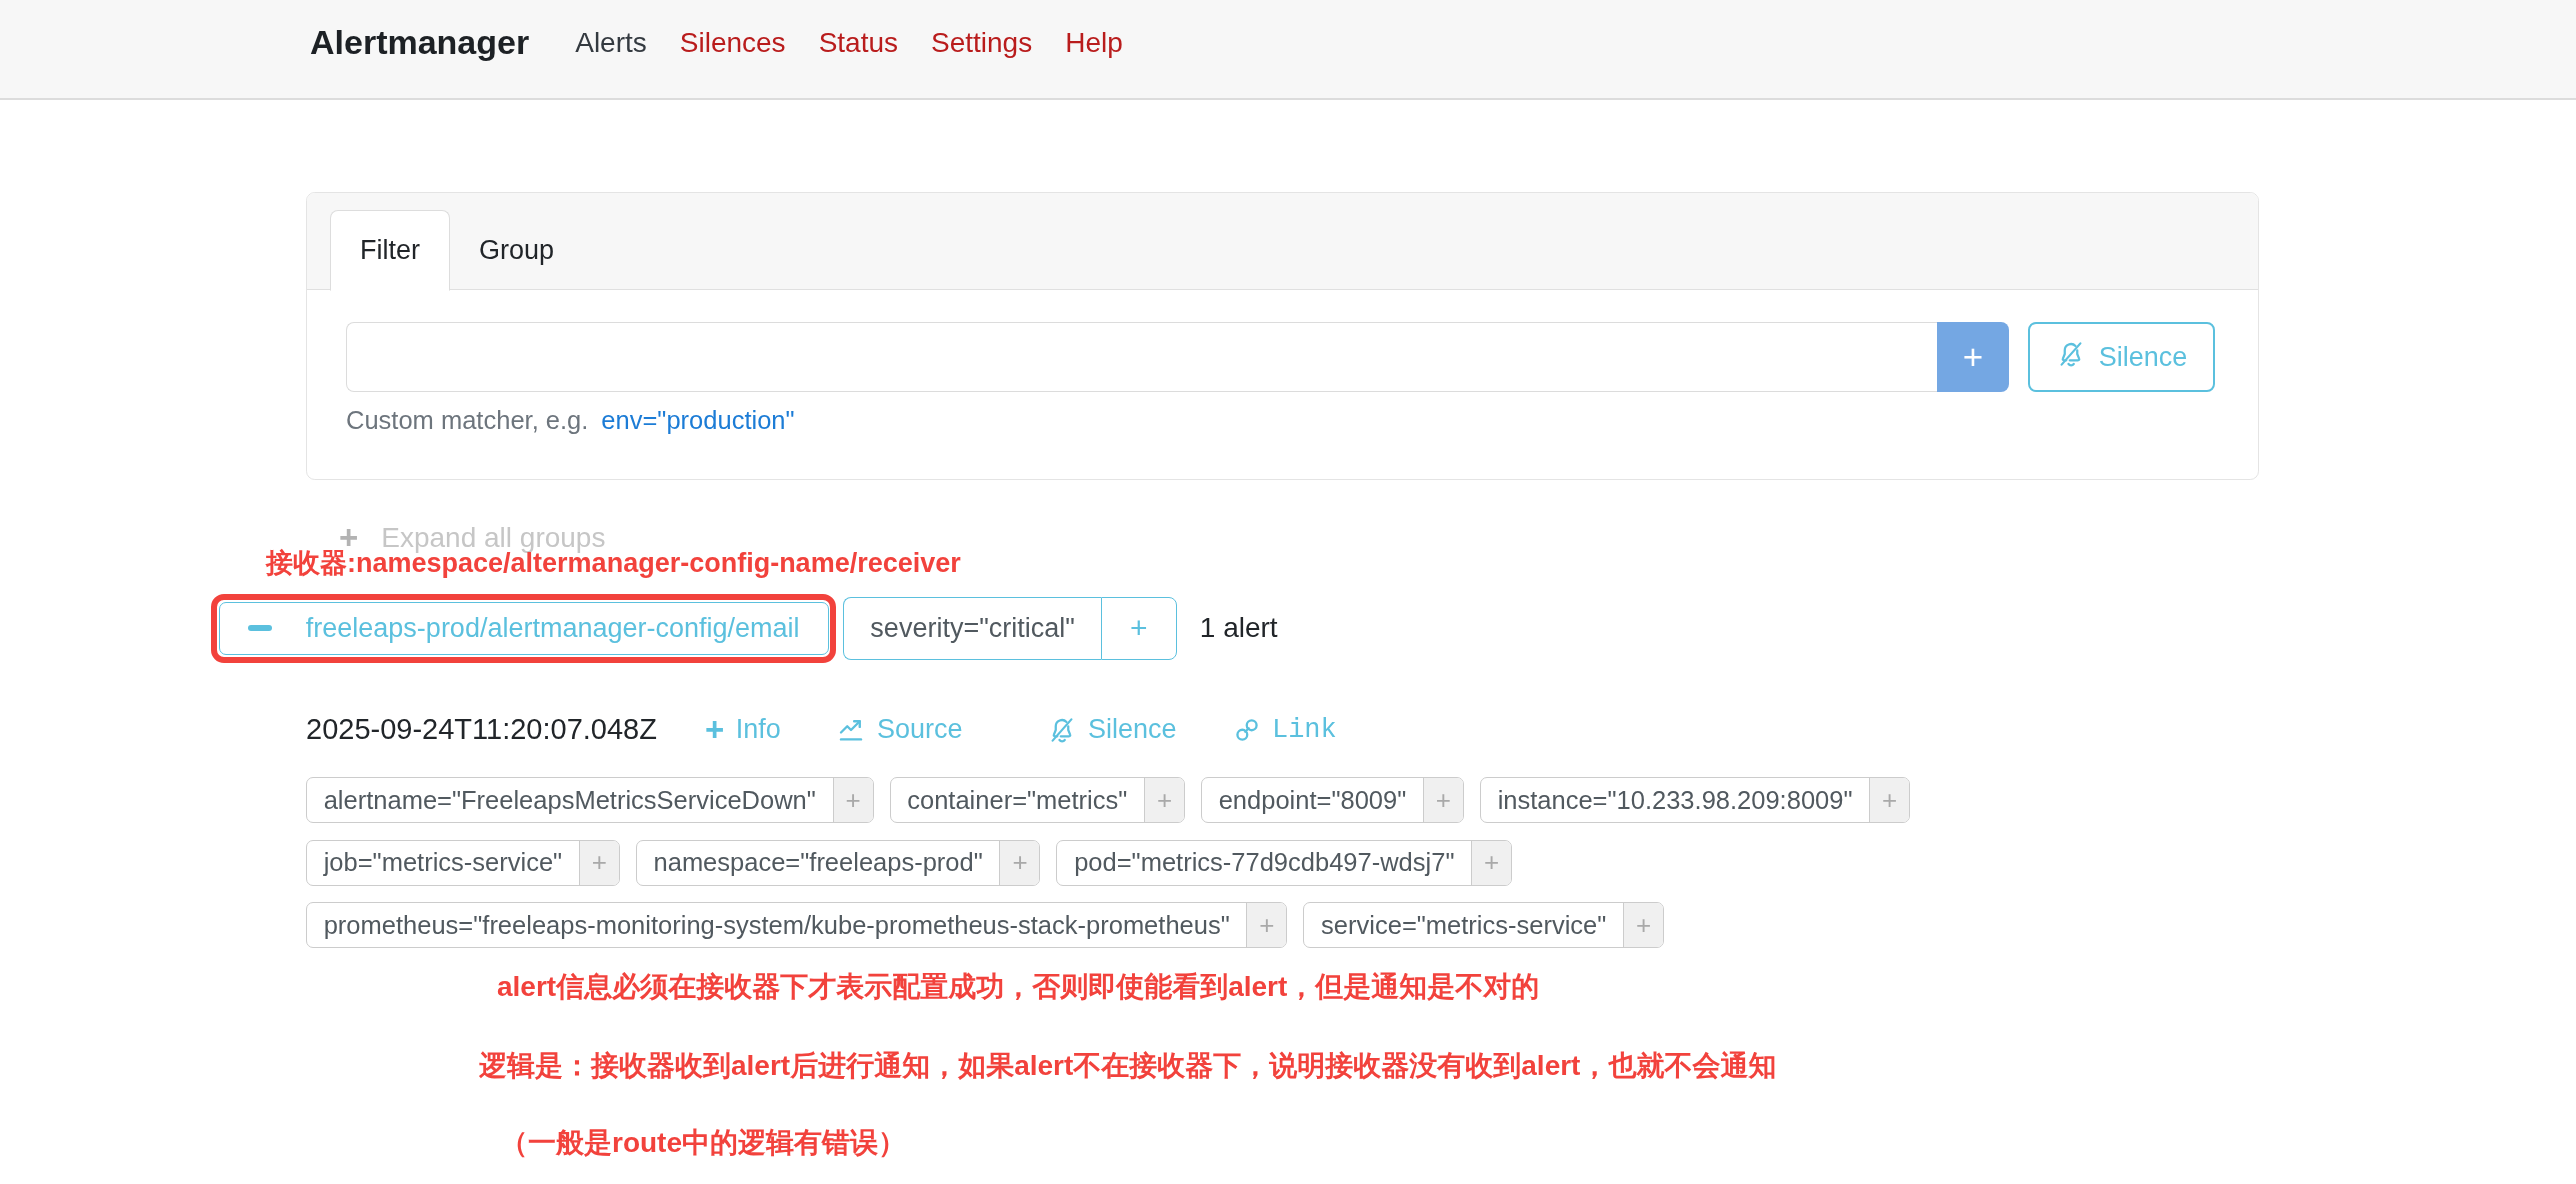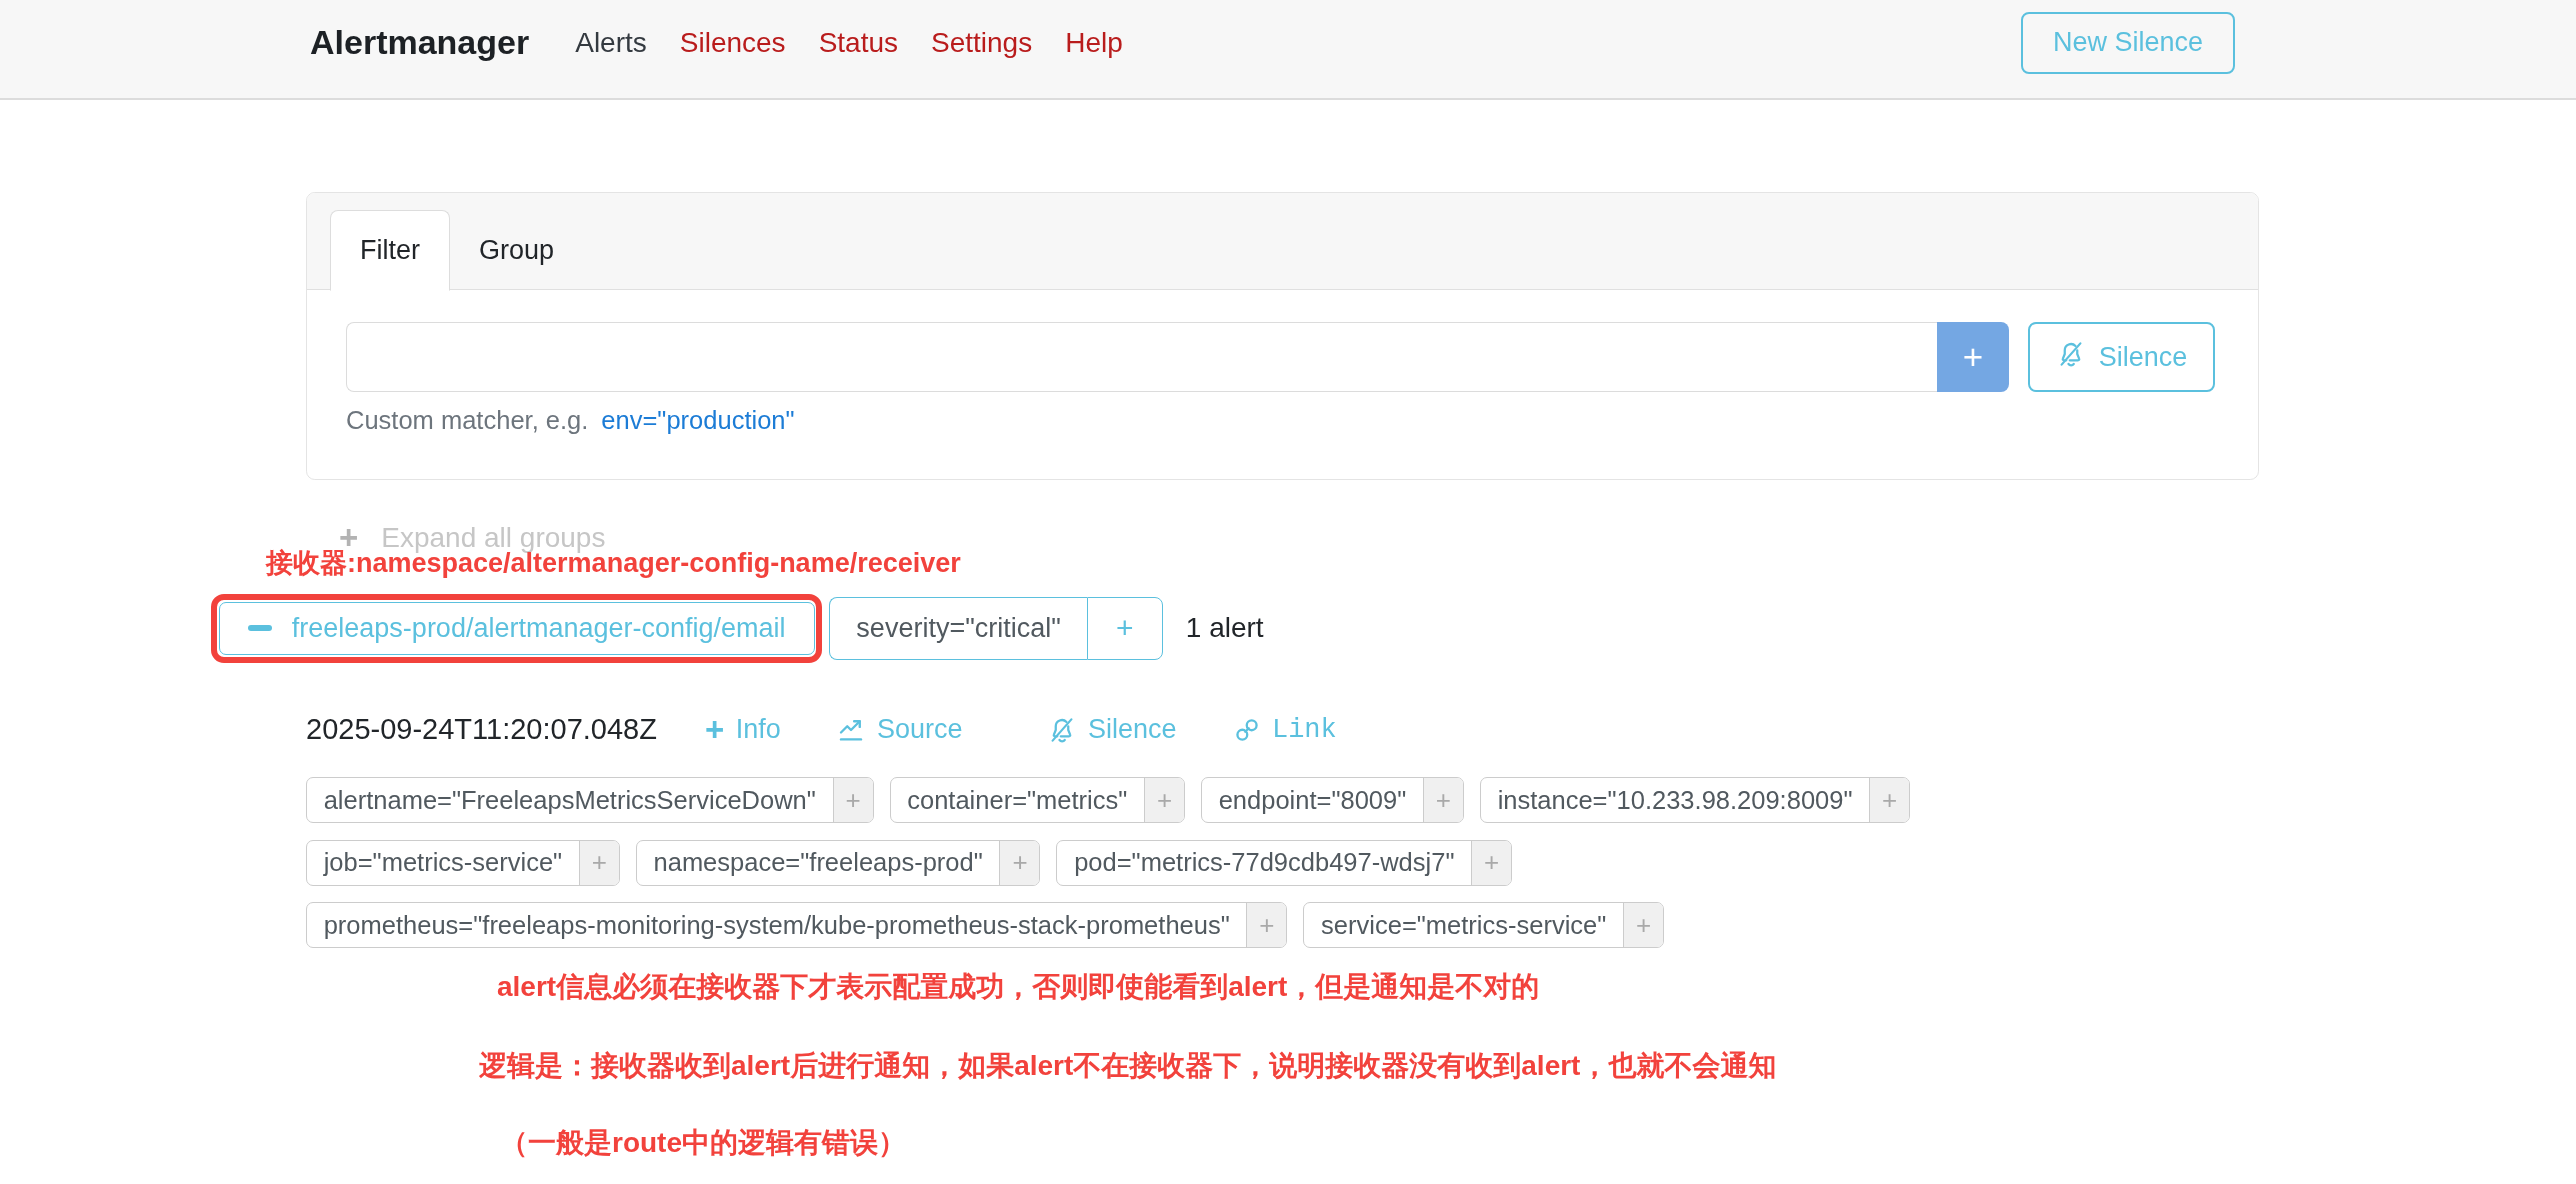--- a/index.html
+++ b/index.html
@@ -40,21 +40,21 @@
   .expand-label { font-size:28px; color:#c6c6c6; }
 
   .anno-red { position:absolute; color:#f2423c; font-weight:700; }
   .anno-receiver { left:266px; top:545px; font-size:27px; }
   .anno-1 { left:497px; top:968px; font-size:28px; }
   .anno-2 { left:479px; top:1047px; font-size:28px; }
   .anno-3 { left:500px; top:1124px; font-size:28px;text-align:right; }
 
   .group-row { position:absolute; left:211px; top:594px; display:flex; align-items:center; }
   .red-box { border:6.2px solid #f2423c; border-radius:13px; padding:1.8px; display:flex; }
-  .receiver-group-btn { height:53px; background:#fff; border:1.8px solid #5bc0de; border-radius:7px; display:flex; align-items:center; gap:20px; padding:0 28px; color:#5bc0de; font-size:27px; font-family:inherit; cursor:pointer; }
+  .receiver-group-btn { height:53px; background:#fff; border:1.8px solid #5bc0de; border-radius:7px; display:flex; align-items:center; gap:34px; padding:0 28px; color:#5bc0de; font-size:27px; font-family:inherit; cursor:pointer; }
   .minus-dash { width:24px; height:6.2px; background:#5bc0de; border-radius:3.5px; }
   .severity-group { display:flex; margin-left:7px; height:63px; }
   .severity-main { background:#fff; border:1.8px solid #5bc0de; border-right:none; border-radius:8px 0 0 8px; display:flex; align-items:center; padding:0 26px; font-size:27px; color:#51595f; font-family:inherit; cursor:pointer; }
   .severity-plus { background:#fff; border:1.8px solid #5bc0de; border-radius:0 8px 8px 0; width:76px; display:flex; align-items:center; justify-content:center; color:#5bc0de; font-size:30px; font-family:inherit; cursor:pointer; }
   .alert-count { margin-left:23px; font-size:28px; color:#212529; }
 
   
   .alert-meta { position:absolute; left:306px; top:713px; display:flex; align-items:center; }
   .timestamp { font-size:29px; color:#212529; }
   .action { display:flex; align-items:center; gap:11.4px; color:#5bc0de; font-size:27px; cursor:pointer; }
@@ -77,21 +77,20 @@
 
 <div class="navbar">
   <div class="brand">Alertmanager</div>
   <div class="nav-items">
     <div class="nav-item active">Alerts</div>
     <div class="nav-item">Silences</div>
     <div class="nav-item">Status</div>
     <div class="nav-item">Settings</div>
     <div class="nav-item">Help</div>
   </div>
-  <button class="new-silence-btn">New Silence</button>
 </div>
 
 <div class="filter-card">
   <div class="card-header">
     <div class="tabs">
       <div class="tab active">Filter</div>
       <div class="tab">Group</div>
     </div>
   </div>
   <div class="card-body">

